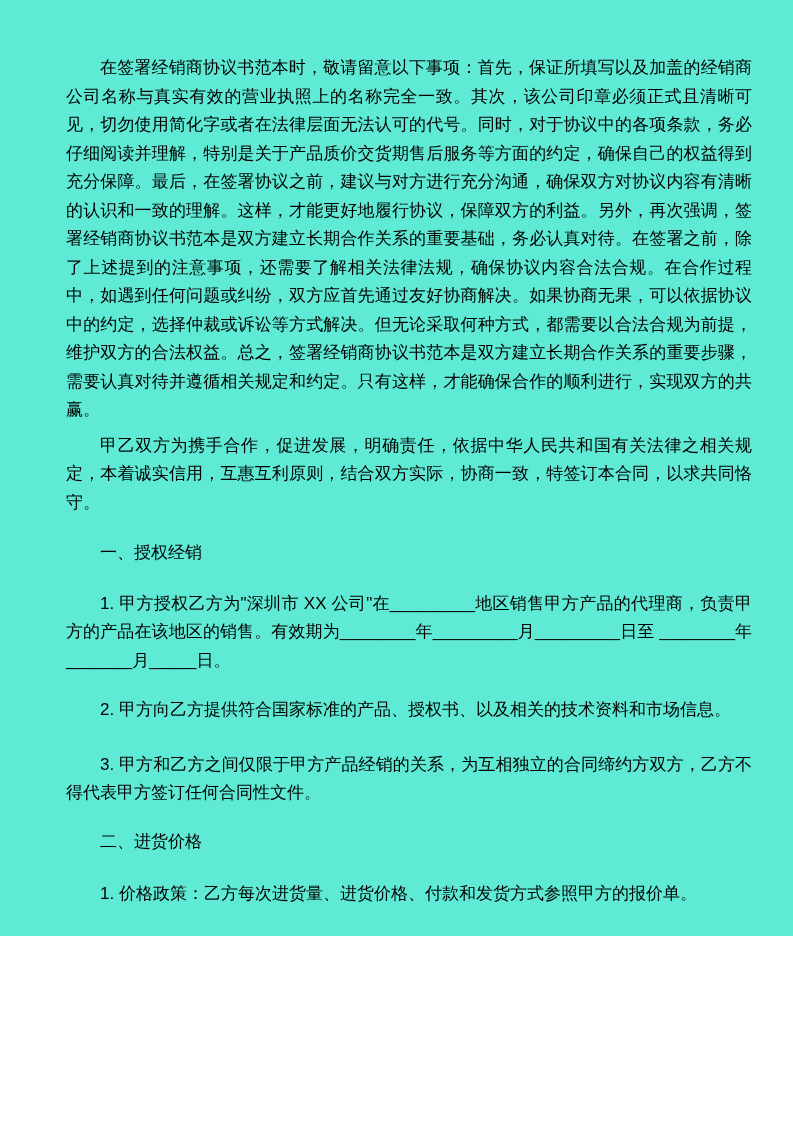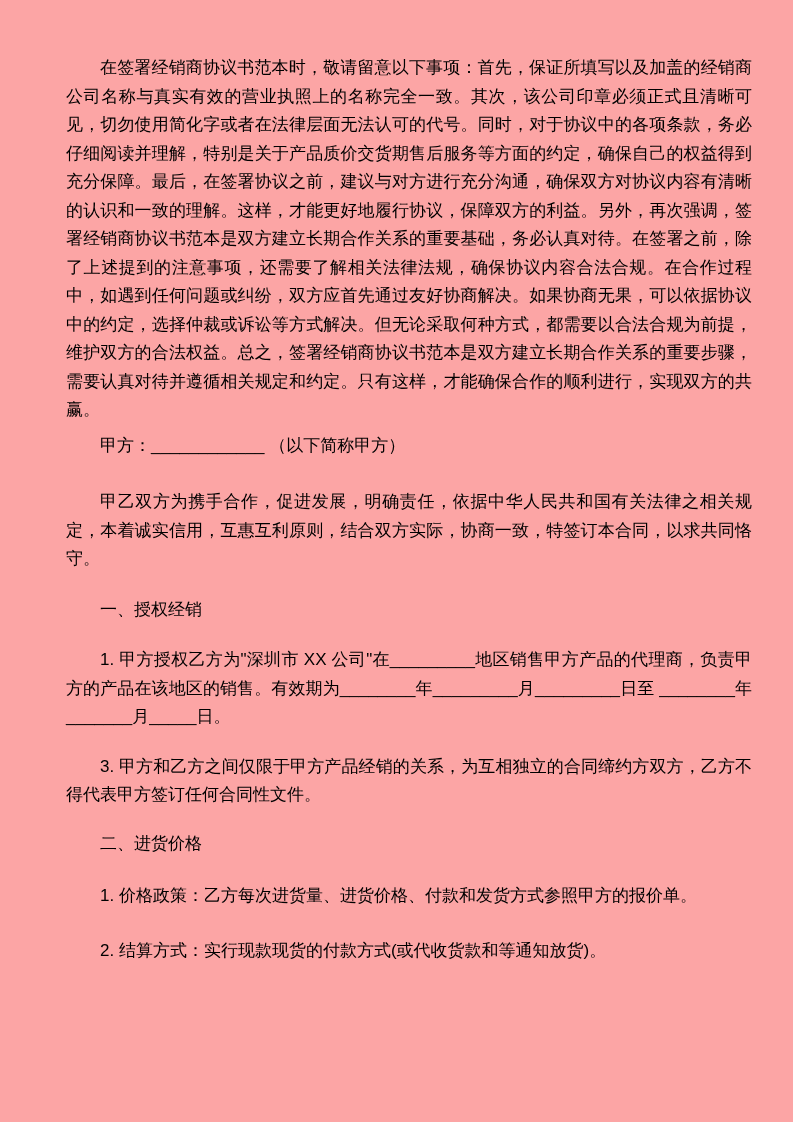--- a/index.html
+++ b/index.html
@@ -3,22 +3,22 @@
 <meta charset="utf-8">
 <style>
   html, body {
     margin: 0;
     padding: 0;
     background: #ffffff;
   }
   .page {
     position: relative;
     width: 793px;
-    height: 1122px;
-    background: #fca5a5;
+    height: 936px;
+    background: #5eead4;
     color: #000000;
     font-family: "Liberation Sans", "DejaVu Sans", sans-serif;
     font-size: 17px;
     line-height: 28.5px;
     overflow: hidden;
     box-sizing: border-box;
   }
   .content {
     box-sizing: border-box;
     padding: 54px 41px 0 66px; 
@@ -46,29 +46,29 @@
 </style>
 </head>
 <body>
 
 <div class="page">
   <div class="content">
 
     <p class="mb7">在签署经销商协议书范本时，敬请留意以下事项：首先，保证所填写以及加盖的经销商公司名称与真实有效的营业执照上的名称完全一致。其次，该公司印章必须正式且清晰可见，切勿使用简化字或者在法律层面无法认可的代号。同时，对于协议中的各项条款，务必仔细阅读并理解，特别是关于产品质价交货期售后服务等方面的约定，确保自己的权益得到充分保障。最后，在签署协议之前，建议与对方进行充分沟通，确保双方对协议内容有清晰的认识和一致的理解。这样，才能更好地履行协议，保障双方的利益。另外，再次强调，签署经销商协议书范本是双方建立长期合作关系的重要基础，务必认真对待。在签署之前，除了上述提到的注意事项，还需要了解相关法律法规，确保协议内容合法合规。在合作过程中，如遇到任何问题或纠纷，双方应首先通过友好协商解决。如果协商无果，可以依据协议中的约定，选择仲裁或诉讼等方式解决。但无论采取何种方式，都需要以合法合规为前提，维护双方的合法权益。总之，签署经销商协议书范本是双方建立长期合作关系的重要步骤，需要认真对待并遵循相关规定和约定。只有这样，才能确保合作的顺利进行，实现双方的共赢。</p>
 
 
-    <p class="mb28">甲方：____________ （以下简称甲方）</p>
 
 
     <p class="mb22">甲乙双方为携手合作，促进发展，明确责任，依据中华人民共和国有关法律之相关规定，本着诚实信用，互惠互利原则，结合双方实际，协商一致，特签订本合同，以求共同恪守。</p>
 
     <p class="mb22">一、授权经销</p>
 
     <p class="item mb21">1. 甲方授权乙方为"深圳市 XX 公司"在_________地区销售甲方产品的代理商，负责甲方的产品在该地区的销售。有效期为________年_________月_________日至 ________年 _______月_____日。</p>
 
+    <p class="item mb26">2. 甲方向乙方提供符合国家标准的产品、授权书、以及相关的技术资料和市场信息。</p>
 
     <p class="item mb20">3. 甲方和乙方之间仅限于甲方产品经销的关系，为互相独立的合同缔约方双方，乙方不得代表甲方签订任何合同性文件。</p>
 
     <p class="mb24">二、进货价格</p>
 
     <p class="item mb26">1. 价格政策：乙方每次进货量、进货价格、付款和发货方式参照甲方的报价单。</p>
 
     <p class="item mb0">2. 结算方式：实行现款现货的付款方式(或代收货款和等通知放货)。</p>
 
   </div>

